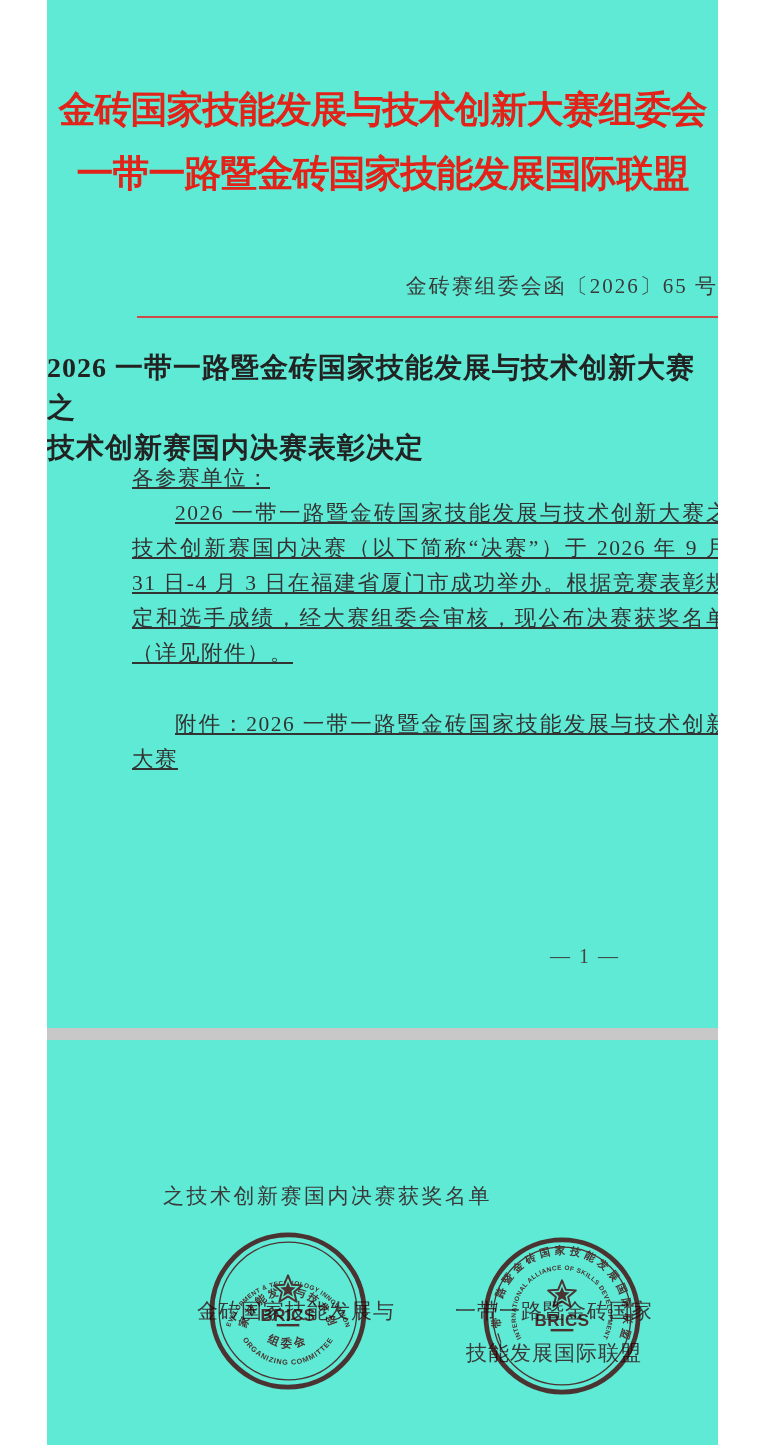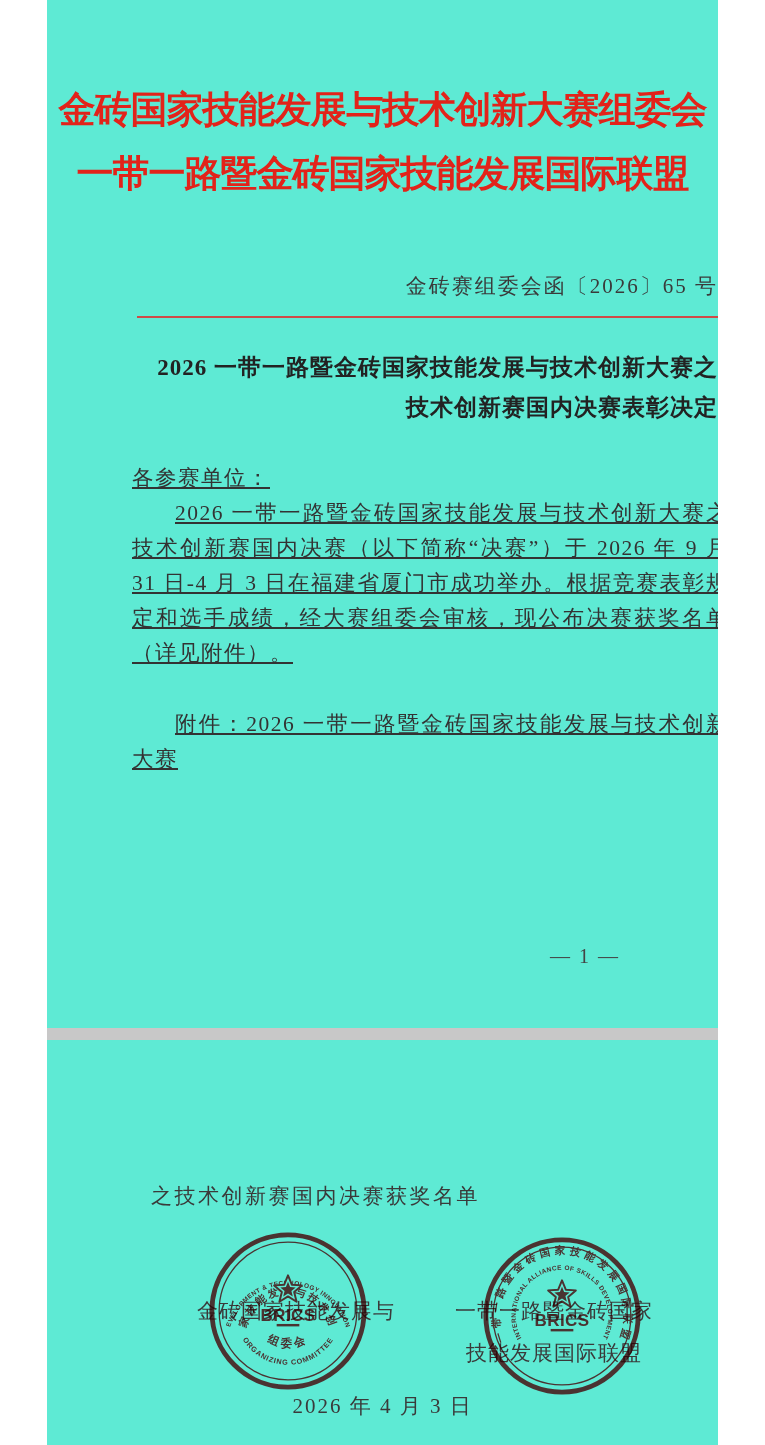--- a/index.html
+++ b/index.html
@@ -20,43 +20,43 @@
   }
   .doc-number{
     top:272px;left:0;right:0;text-align:right;
     font-size:21px;letter-spacing:2px;color:#3a3a3a;
   }
   .red-line{
     top:316px;left:90px;width:587px;height:2px;
     background:var(--line_red,#cf4a47);
   }
   .title{
-    top:348px;left:0;right:0;text-align:right;
-    font-size:23px;font-weight:bold;line-height:40px;letter-spacing:1px;
+    top:348px;left:0;right:0;text-align:left;
+    font-size:28px;font-weight:bold;line-height:40px;letter-spacing:1px;
     color:#222;
   }
   .body-text{
     top:461px;left:85px;width:597px;
     font-size:21.5px;line-height:35px;letter-spacing:1.5px;
     text-align:justify;color:#333;
   }
   .body-text p{margin:0;text-indent:2em;text-decoration:underline;}
   .body-text .salutation{text-indent:0;}
   .body-text .attachment{margin-top:36px;}
   .page-num{
     top:945px;right:98px;font-size:20px;letter-spacing:2px;color:#444;
   }
   
   .page-divider{
     top:1028px;left:0;right:0;height:12px;
     background:var(--divider_gray,#c8c8c8);
   }
   
   .attach-cont{
-    top:1182px;left:104px;font-size:21px;letter-spacing:2.5px;color:#3a3a3a;
+    top:1182px;left:116px;font-size:21px;letter-spacing:2.5px;color:#3a3a3a;
     white-space:nowrap;
   }
   .sig{
     width:216px;text-align:center;font-size:21px;line-height:42px;
     letter-spacing:1px;color:#3a3a3a;white-space:nowrap;
   }
   .sig-left{top:1290px;left:141px;}
   .sig-right{top:1290px;left:399px;}
   .date-line{
     top:1392px;left:0;right:0;text-align:center;
@@ -119,21 +119,20 @@
 
   <div class="abs sig sig-left">
     <div>金砖国家技能发展与</div>
   </div>
 
   <div class="abs sig sig-right">
     <div>一带一路暨金砖国家</div>
     <div>技能发展国际联盟</div>
   </div>
 
-  <div class="abs date-line">2026 年 4 月 3 日</div>
 
   <svg class="stamp stamp-left" viewBox="0 0 200 200">
     <circle class="st-ring-thick" cx="100" cy="100" r="94"></circle>
     <circle class="st-ring-thin" cx="100" cy="100" r="85"></circle>
     <defs>
       <path id="sl-top" d="M 28,122 A 75,75 0 0 1 172,122"></path>
       <path id="sl-bot" d="M 40,128 A 66,66 0 0 0 160,128"></path>
       <path id="sl-ctop" d="M 50,115 A 53,53 0 0 1 150,115"></path>
       <path id="sl-cbot" d="M 62,124 A 45,45 0 0 0 138,124"></path>
     </defs>

